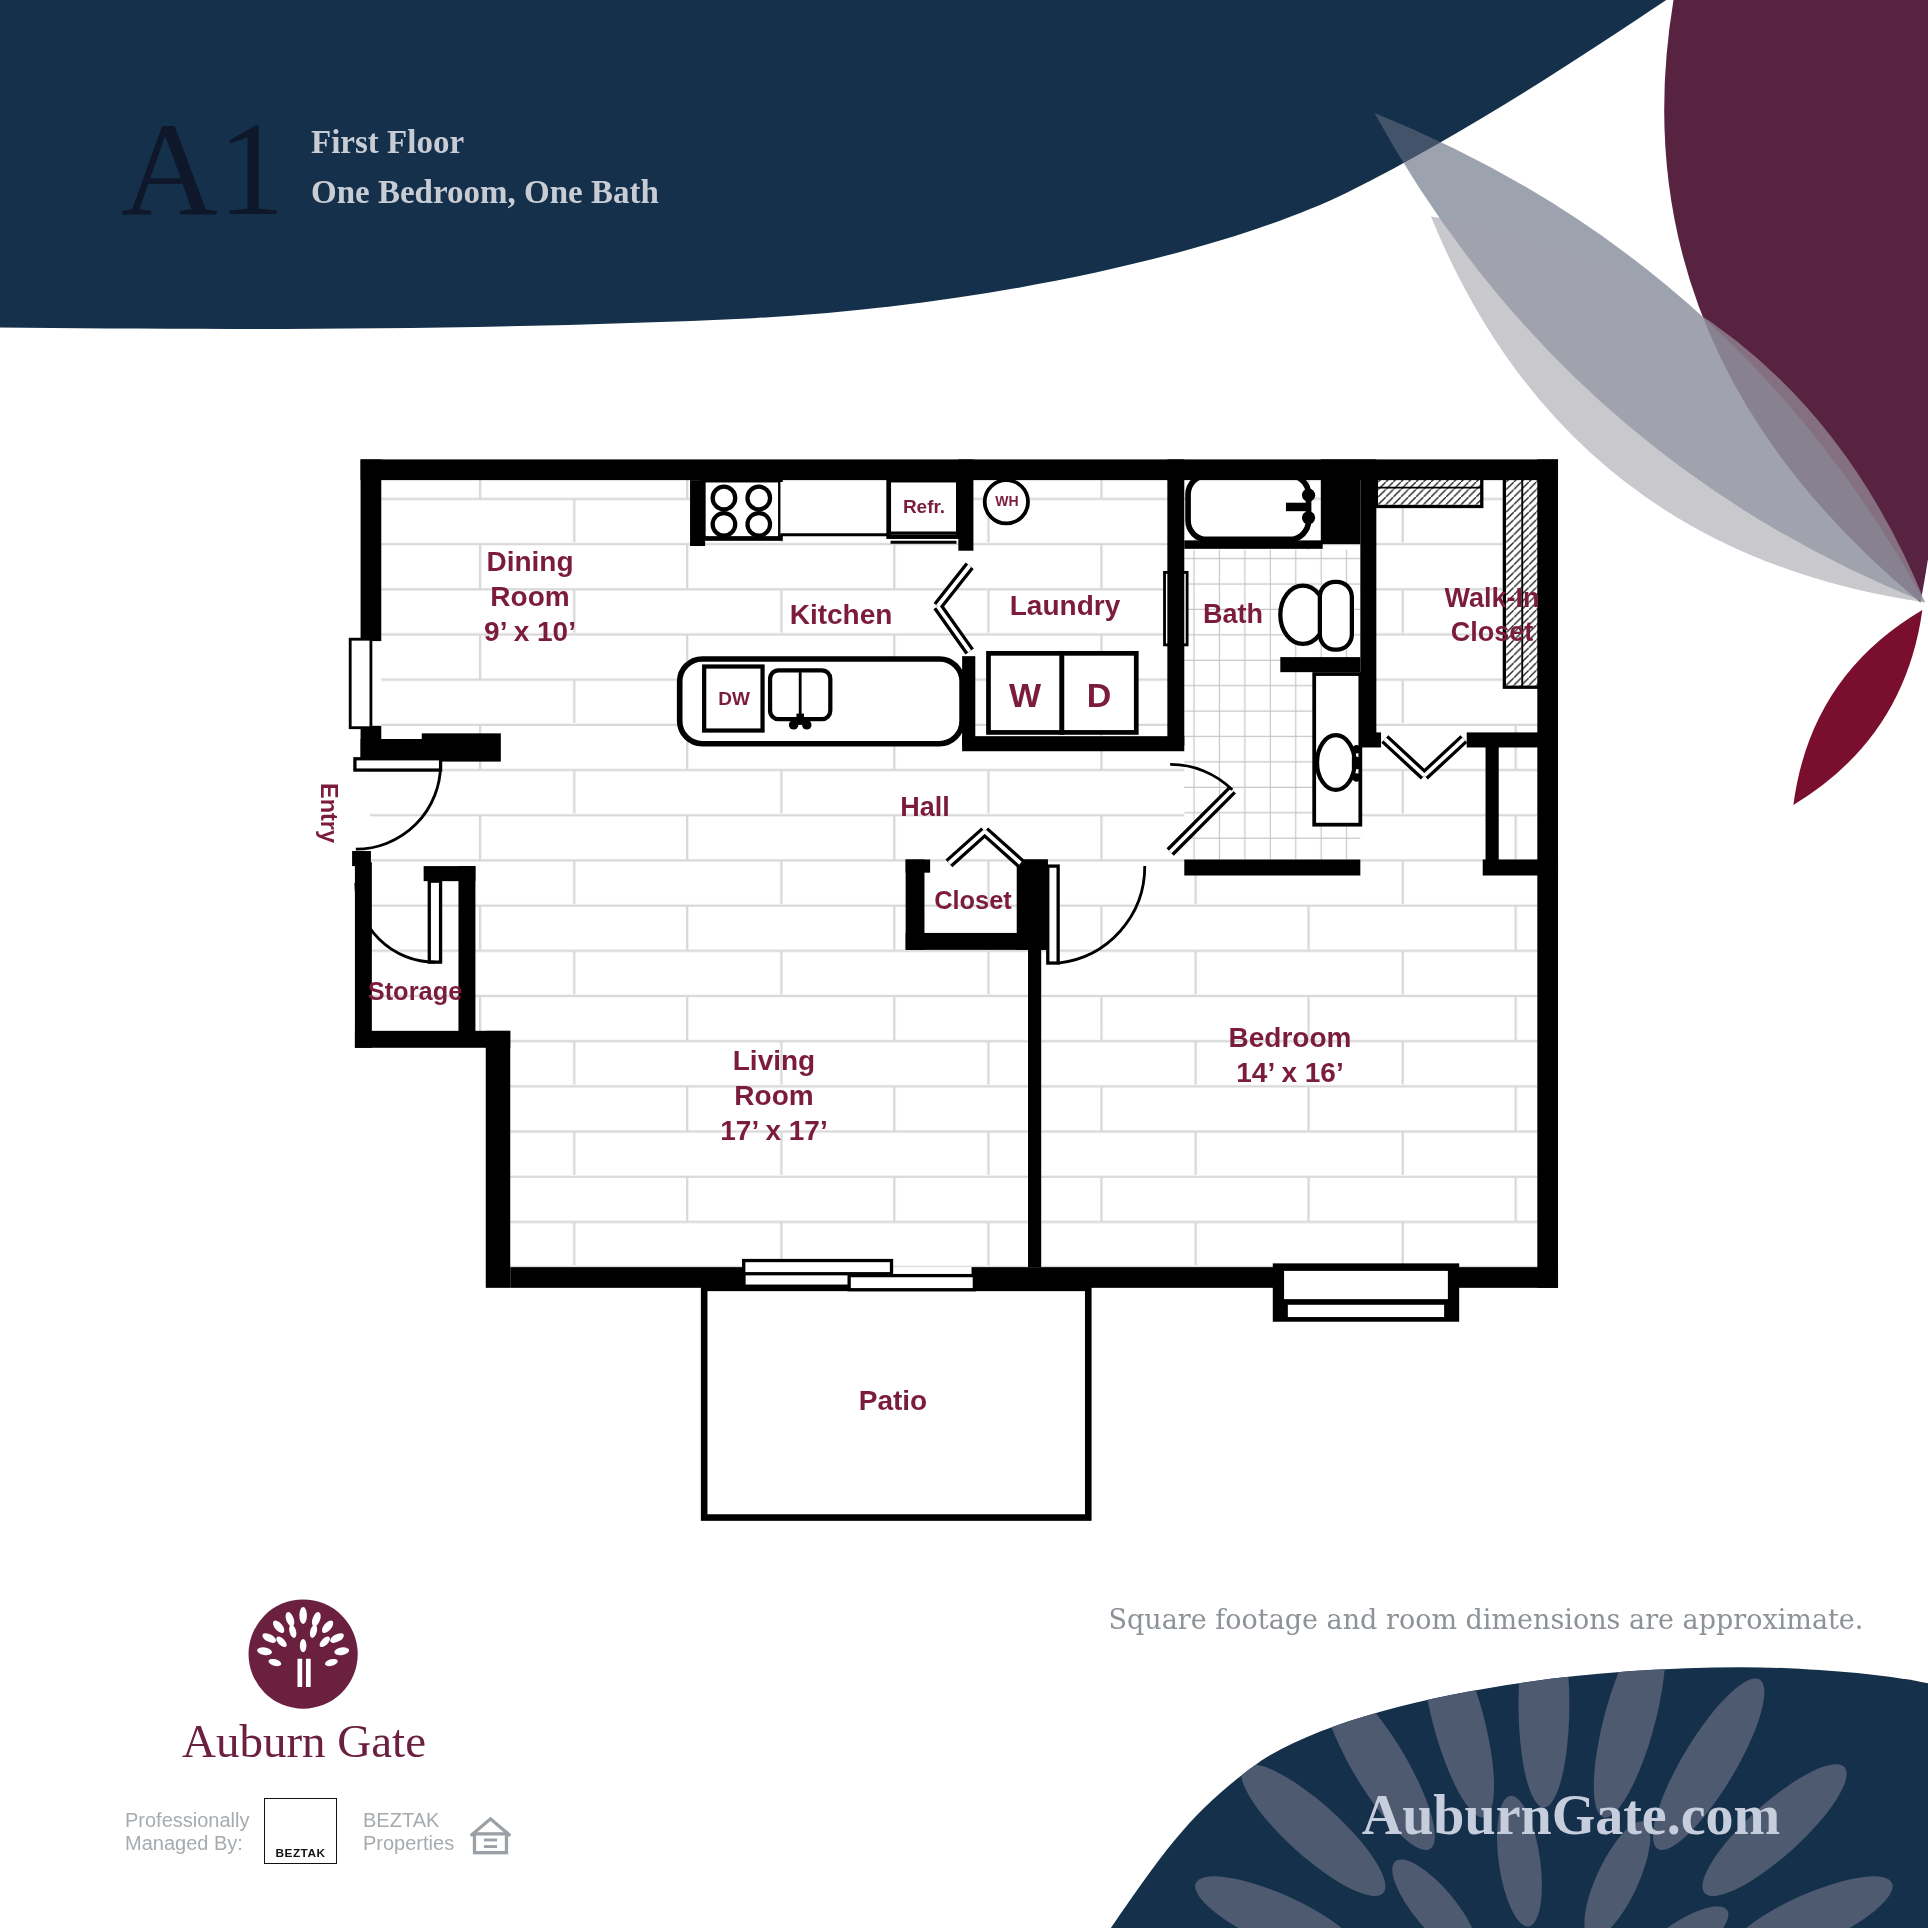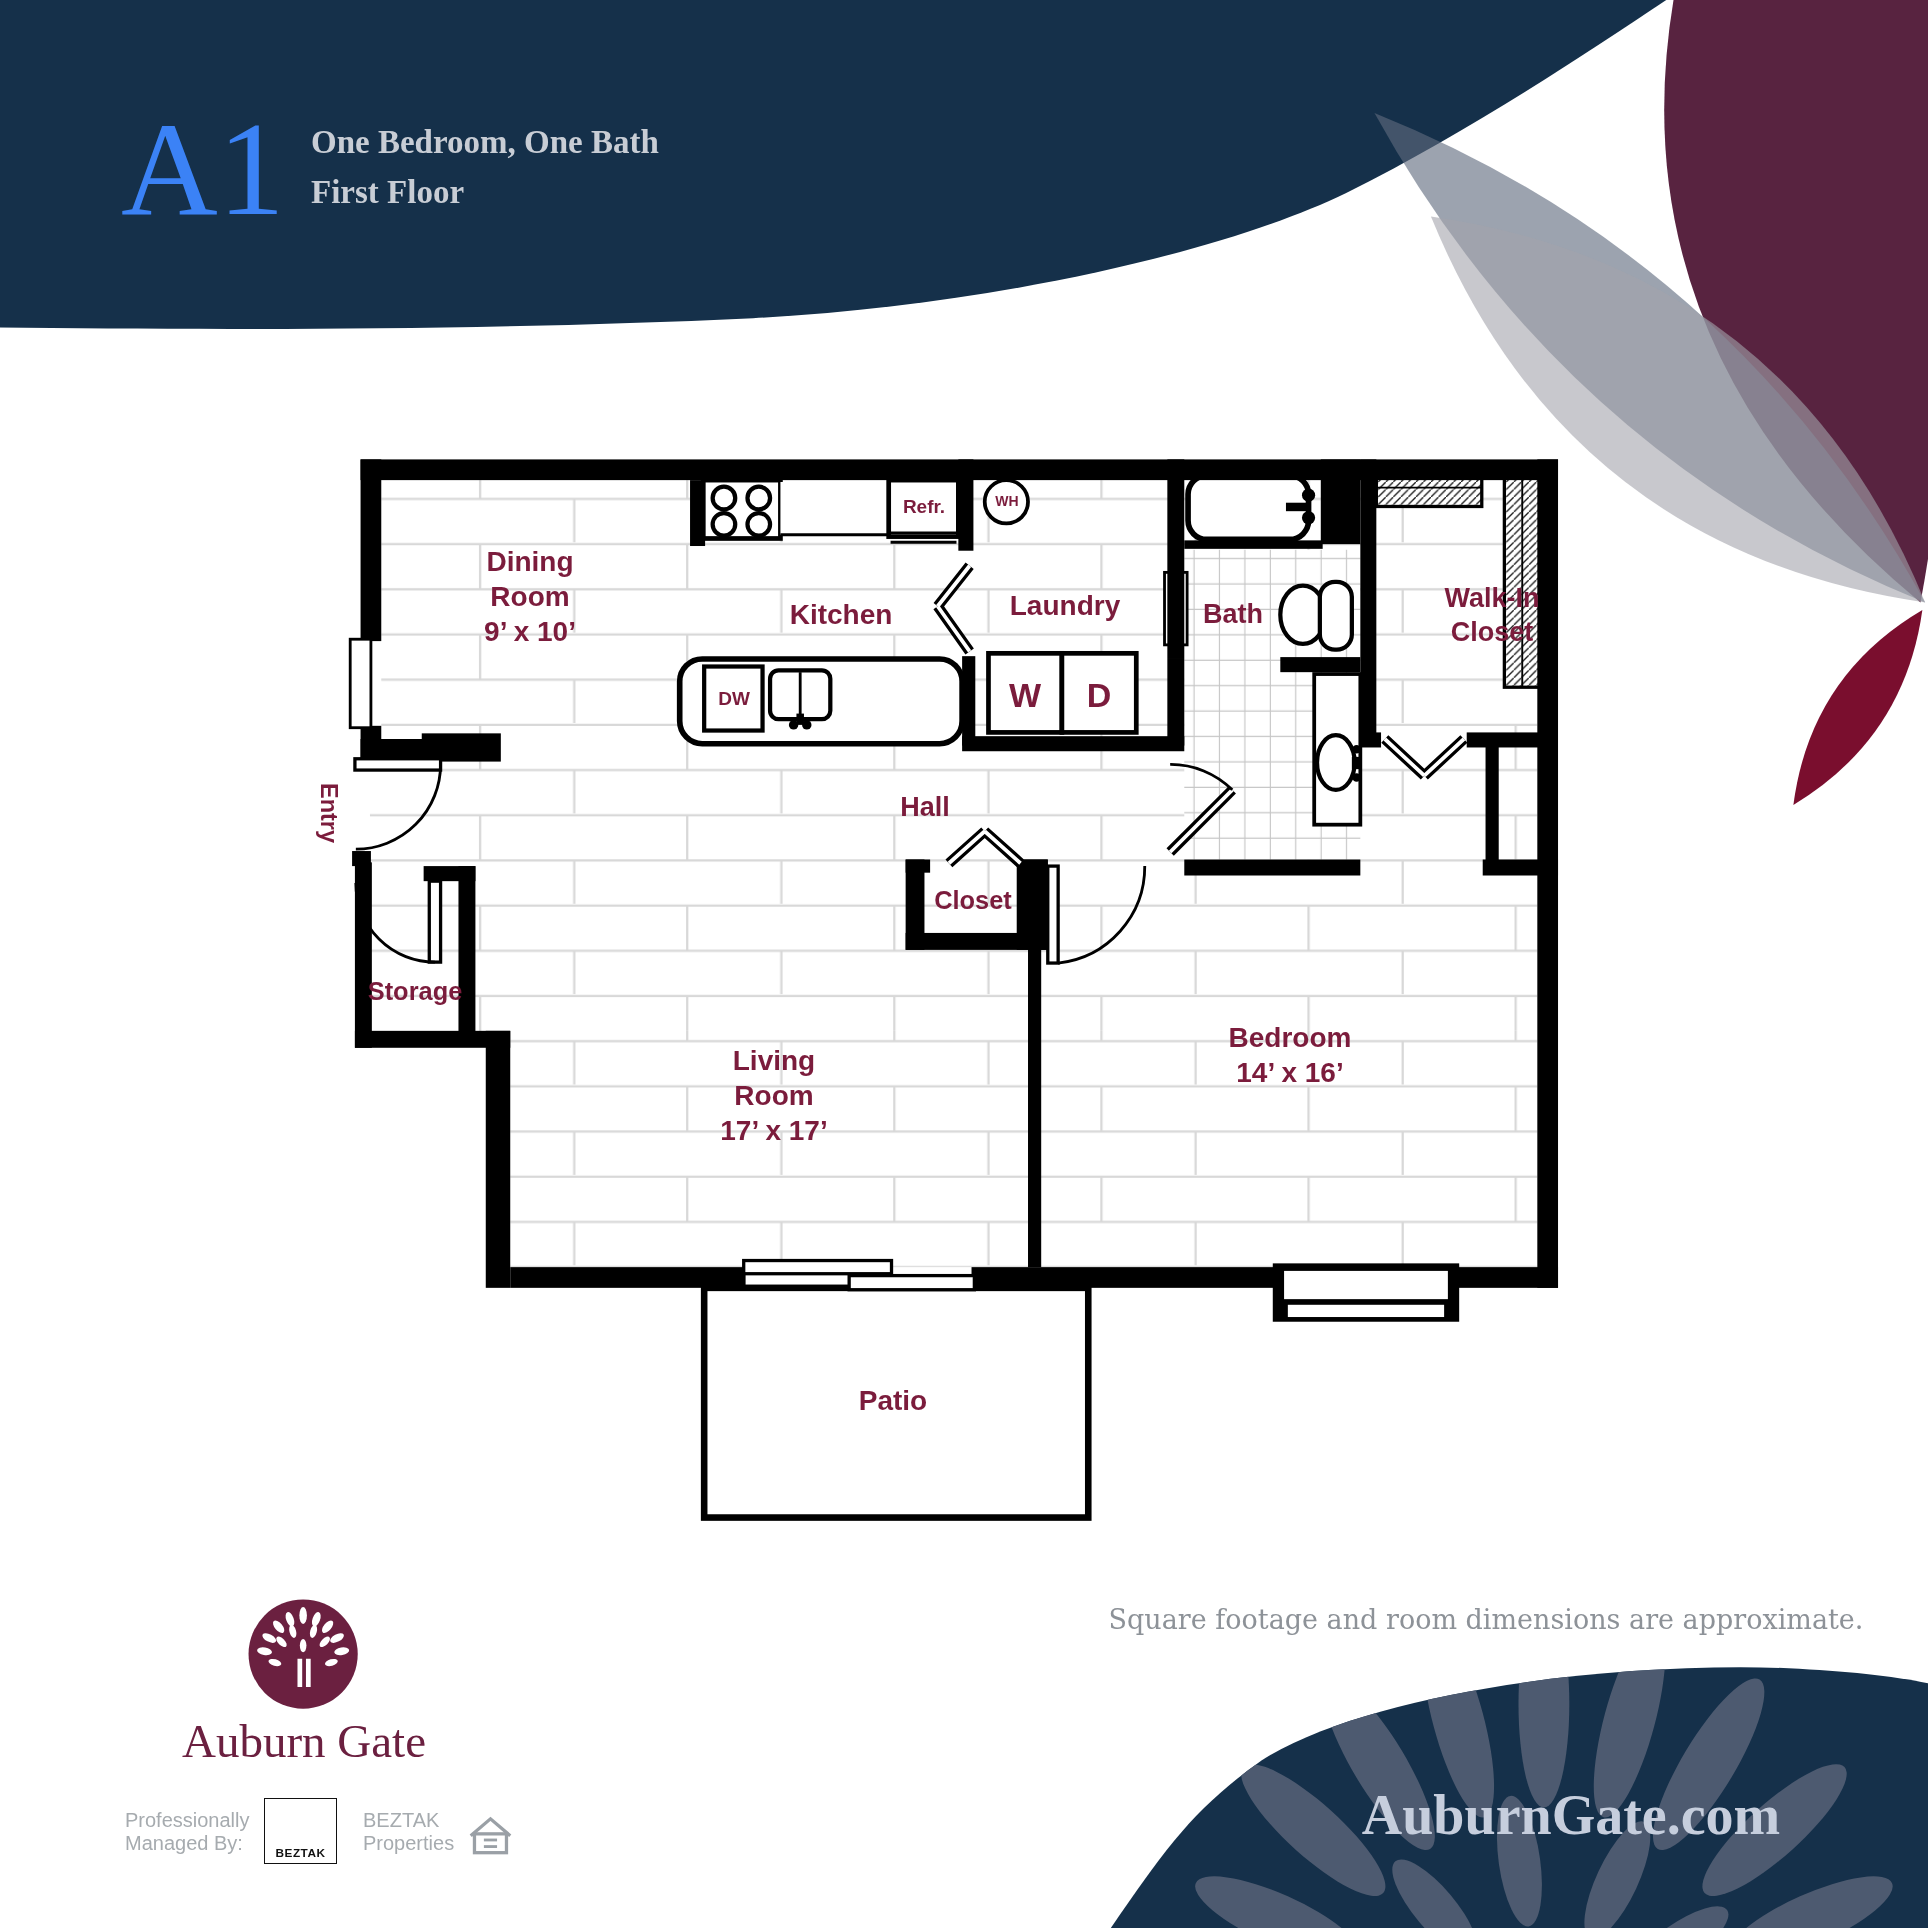--- a/index.html
+++ b/index.html
@@ -1,21 +1,21 @@
 <!DOCTYPE html>
 <html style="font-size:15px"><head>
 <meta charset="utf-8">
 <style>
   html,body{margin:0;padding:0;background:#fff;}
   #page{position:relative;width:1928px;height:1928px;background:#fff;overflow:hidden;
         font-family:"Liberation Sans",sans-serif;}
   #bg{position:absolute;left:0;top:0;}
   
   .hdr-code{position:absolute;left:121px;top:102px;font-family:"Liberation Serif",serif;
-            font-size:134px;line-height:1;color:#3b82f6;font-weight:400;}
+            font-size:134px;line-height:1;color:#0f172a;font-weight:400;}
   .hdr-lines{position:absolute;left:311px;top:117px;font-family:"Liberation Serif",serif;
              font-weight:bold;font-size:33px;line-height:50px;color:#C8CDD5;}
   
   .rlabel{position:absolute;transform:translate(-50%,-50%);color:#7B1C3C;
           font-weight:bold;text-align:center;white-space:nowrap;line-height:1.25;}
   .sz30{font-size:28px;} .sz29{font-size:27px;} .sz27{font-size:25.4px;}
   .sz25{font-size:23.5px;} .sz20{font-size:19px;} .sz15{font-size:14px;} .sz36{font-size:34px;}
   .rot90{transform:translate(-50%,-50%) rotate(90deg);}
   
   .disclaimer{position:absolute;left:1486px;top:1619px;transform:translate(-50%,-50%);
@@ -267,22 +267,22 @@
   <g stroke="#9AA0A6" fill="none" stroke-width="3.5">
     <polyline points="500,1950 521,1932 542,1950"></polyline>
     <rect x="504" y="1948" width="34" height="20"></rect>
     <rect x="514" y="1953" width="14" height="3" fill="#9AA0A6" stroke="none"></rect>
     <rect x="514" y="1960" width="14" height="3" fill="#9AA0A6" stroke="none"></rect>
   </g>
 </svg>
 
 <div class="hdr-code">A1</div>
 <div class="hdr-lines">
+  <div>First Floor</div>
   <div>One Bedroom, One Bath</div>
-  <div>First Floor</div>
 </div>
 
 <div class="rlabel sz30" style="left:530px;top:596px;">
   <div>Dining</div>
   <div>Room</div>
   <div>9’ x 10’</div>
 </div>
 <div class="rlabel sz30" style="left:841px;top:614px;">Kitchen</div>
 <div class="rlabel sz30" style="left:1065px;top:605px;">Laundry</div>
 <div class="rlabel sz29" style="left:1233px;top:615px;">Bath</div>

